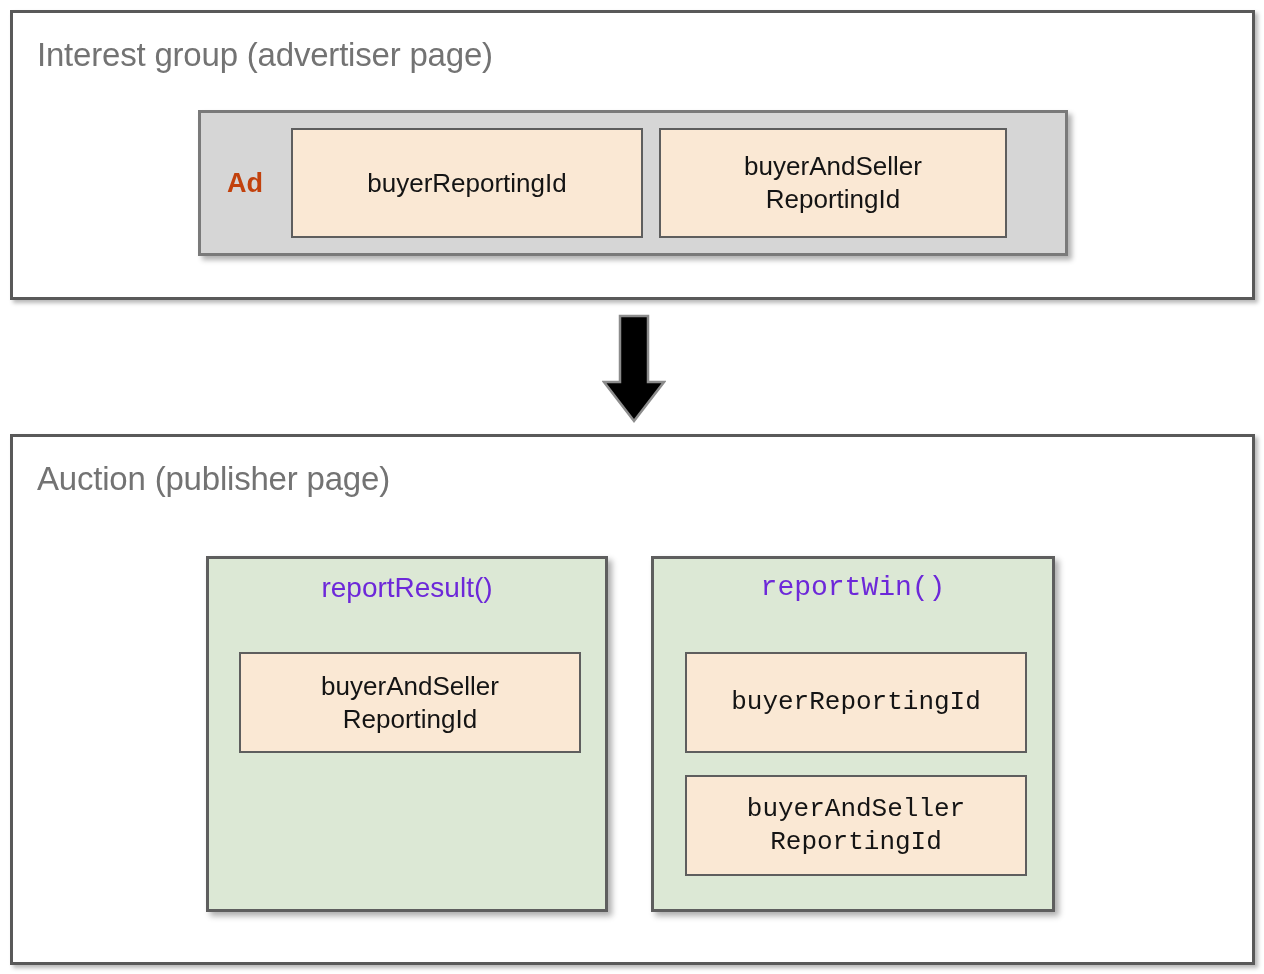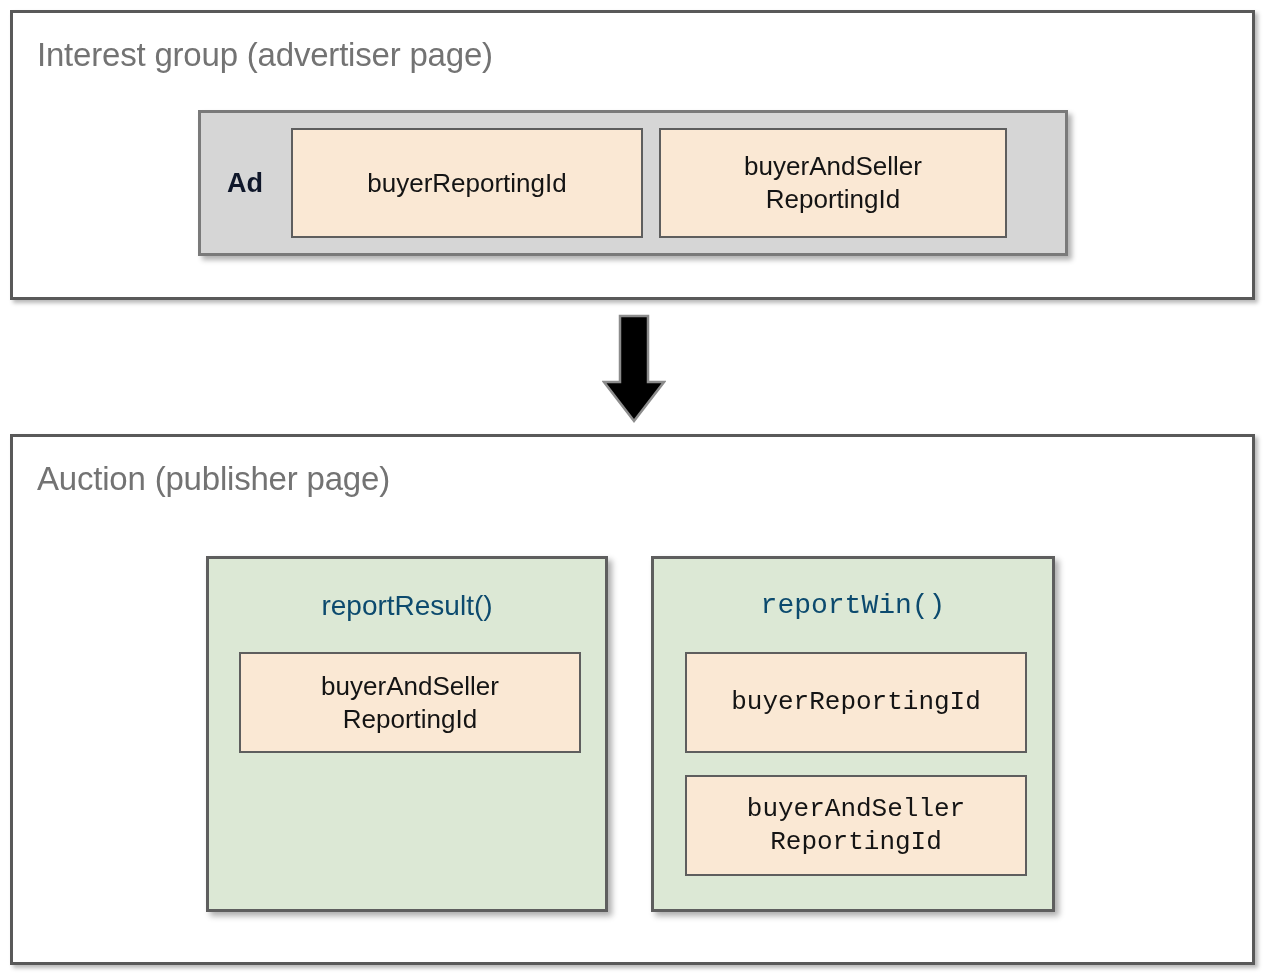--- a/index.html
+++ b/index.html
@@ -60,21 +60,21 @@
     border: 3px solid #7a7a7a;
     box-shadow: 4px 4px 5px rgba(0,0,0,0.30);
     display: flex;
     align-items: center;
     padding-left: 26px;
     padding-right: 20px;
   }
   #ad-label {
     font-size: 27px;
     font-weight: bold;
-    color: #0f172a;
+    color: #c2410c;
     margin-right: 28px;
     white-space: nowrap;
   }
 
   
   .id-box {
     box-sizing: border-box;
     background: #fae8d4;
     border: 2px solid #5e5e5e;
     display: flex;
@@ -115,24 +115,24 @@
     left: 638px;
     top: 119px;
     width: 404px;
     height: 356px;
     font-family: Liberation Mono, monospace;
   }
   .fn-title {
     position: absolute;
     left: 0;
     right: 0;
-    top: 31px;
+    top: 13px;
     text-align: center;
     font-size: 28px;
-    color: #0c4a6e;
+    color: #6d28d9;
   }
   .fn-box .id-box {
     position: absolute;
   }
   #report-result-id-basrid {
     left: 30px;
     top: 93px;
     width: 342px;
     height: 101px;
   }

